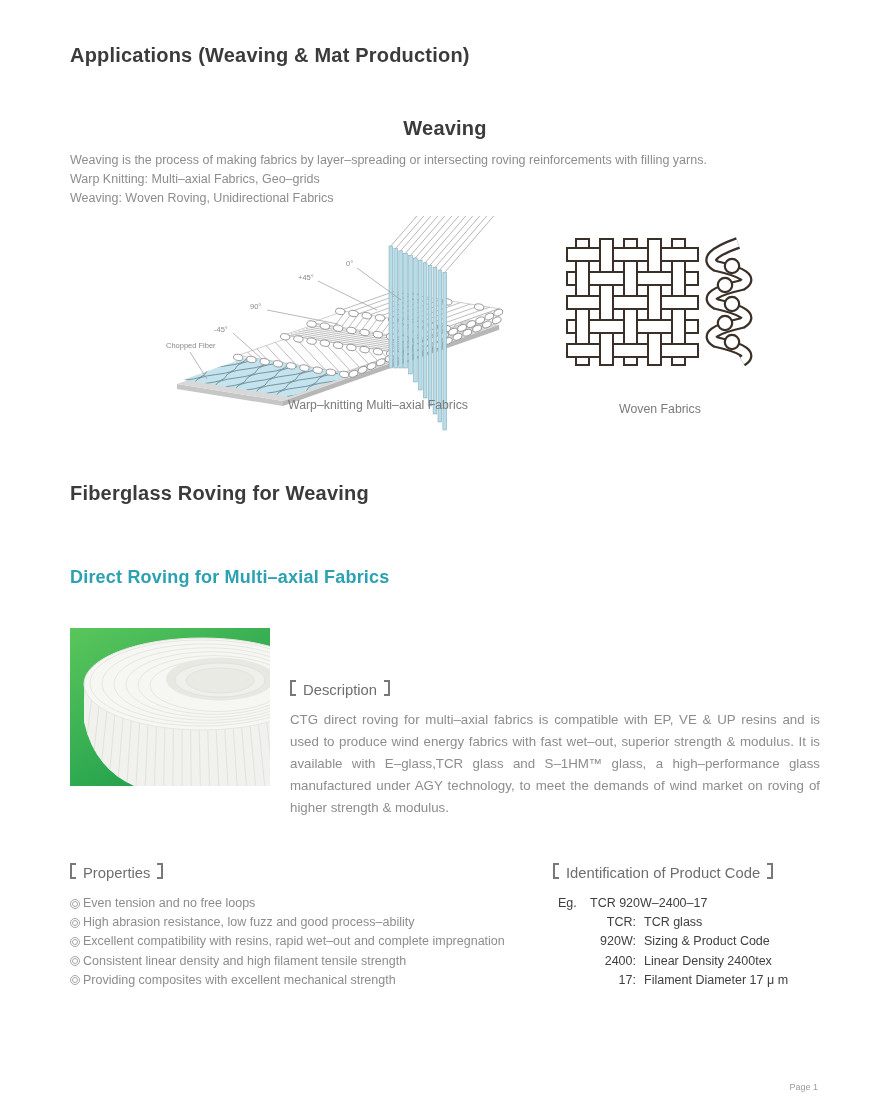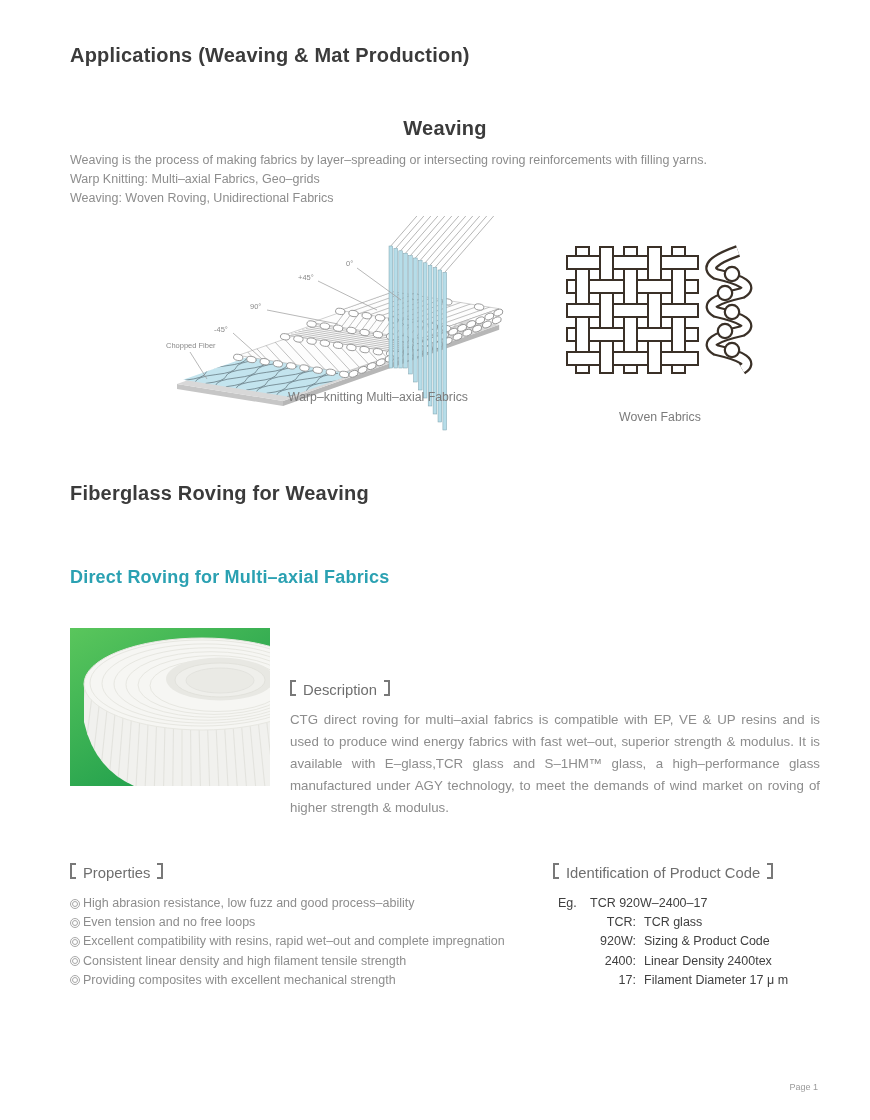--- a/index.html
+++ b/index.html
@@ -8,22 +8,22 @@
     box-sizing:border-box;padding:0 50px 0 70px;overflow:hidden;
     font-family:"Liberation Sans","DejaVu Sans",sans-serif;
   }
   .h-main{margin:44px 0 0;font-size:20px;font-weight:bold;color:#3b3b3b;letter-spacing:0.2px;}
   .h-sec{margin:0;font-size:20px;font-weight:bold;color:#3b3b3b;letter-spacing:0.2px;}
   #weaving-h{margin-top:50px;text-align:center;}
   #fiberglass-h{margin-top:34px;}
   .body-lines{margin-top:11px;font-size:12.5px;color:#8d8d8d;line-height:19px;}
   .figures{position:relative;margin-top:8px;height:232px;}
   .fig-warp{position:absolute;left:80px;top:0;width:440px;height:228px;}
-  .fig-woven{position:absolute;left:490px;top:27px;width:200px;}
-  .warp-caption{position:absolute;left:138px;top:174px;white-space:nowrap;font-size:12.3px;color:#7b7b7b;}
+  .fig-woven{position:absolute;left:490px;top:19px;width:200px;}
+  .warp-caption{position:absolute;left:138px;top:182px;white-space:nowrap;font-size:12.3px;color:#7b7b7b;}
   .woven-caption{margin-top:13px;text-align:center;font-size:12.3px;color:#7b7b7b;width:200px;}
   .diag-label{font-size:7.5px;fill:#8a8a8a;}
   .fiber-body{margin:22px 0 0;width:750px;font-size:12.5px;color:#8d8d8d;line-height:19px;text-align:justify;}
   .h-teal{margin:62px 0 0;font-size:18px;font-weight:bold;color:#2ba1b2;letter-spacing:0.2px;}
   .product{margin-top:40px;display:flex;}
   .photo{width:200px;height:158px;flex:none;}
   .desc{margin-left:20px;width:530px;padding-top:52px;}
   .bh{font-size:14.8px;color:#6e6e6e;}
   .bk{display:inline-block;width:4px;height:12px;border:2.5px solid #787878;vertical-align:-1px;}
   .bk-l{border-right:0;margin-right:7px;}
@@ -419,25 +419,25 @@
 
   <div class="bottom">
 
     <div class="props">
       <div class="bh">
         <span class="bk bk-l"></span><span>Properties</span><span class="bk bk-r"></span>
       </div>
       <ul class="props-list">
         <li>
             <span class="blt"></span>
-            <span>High abrasion resistance, low fuzz and good process–ability</span>
+            <span>Even tension and no free loops</span>
           </li>
         <li>
             <span class="blt"></span>
-            <span>Even tension and no free loops</span>
+            <span>High abrasion resistance, low fuzz and good process–ability</span>
           </li>
         <li>
             <span class="blt"></span>
             <span>Excellent compatibility with resins, rapid wet–out and complete impregnation</span>
           </li>
         <li>
             <span class="blt"></span>
             <span>Consistent linear density and high filament tensile strength</span>
           </li>
         <li>

